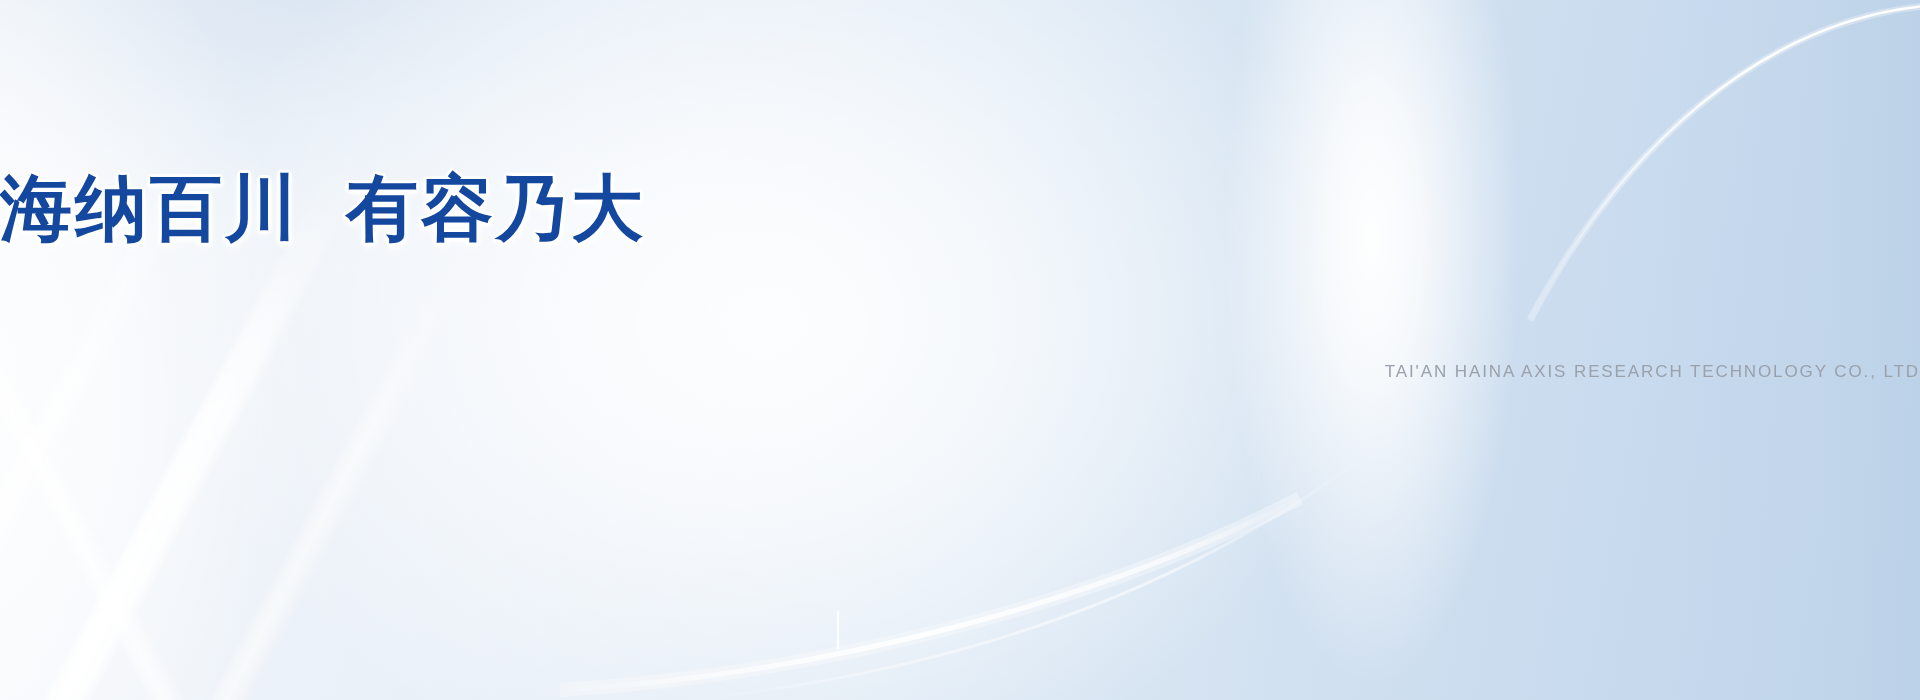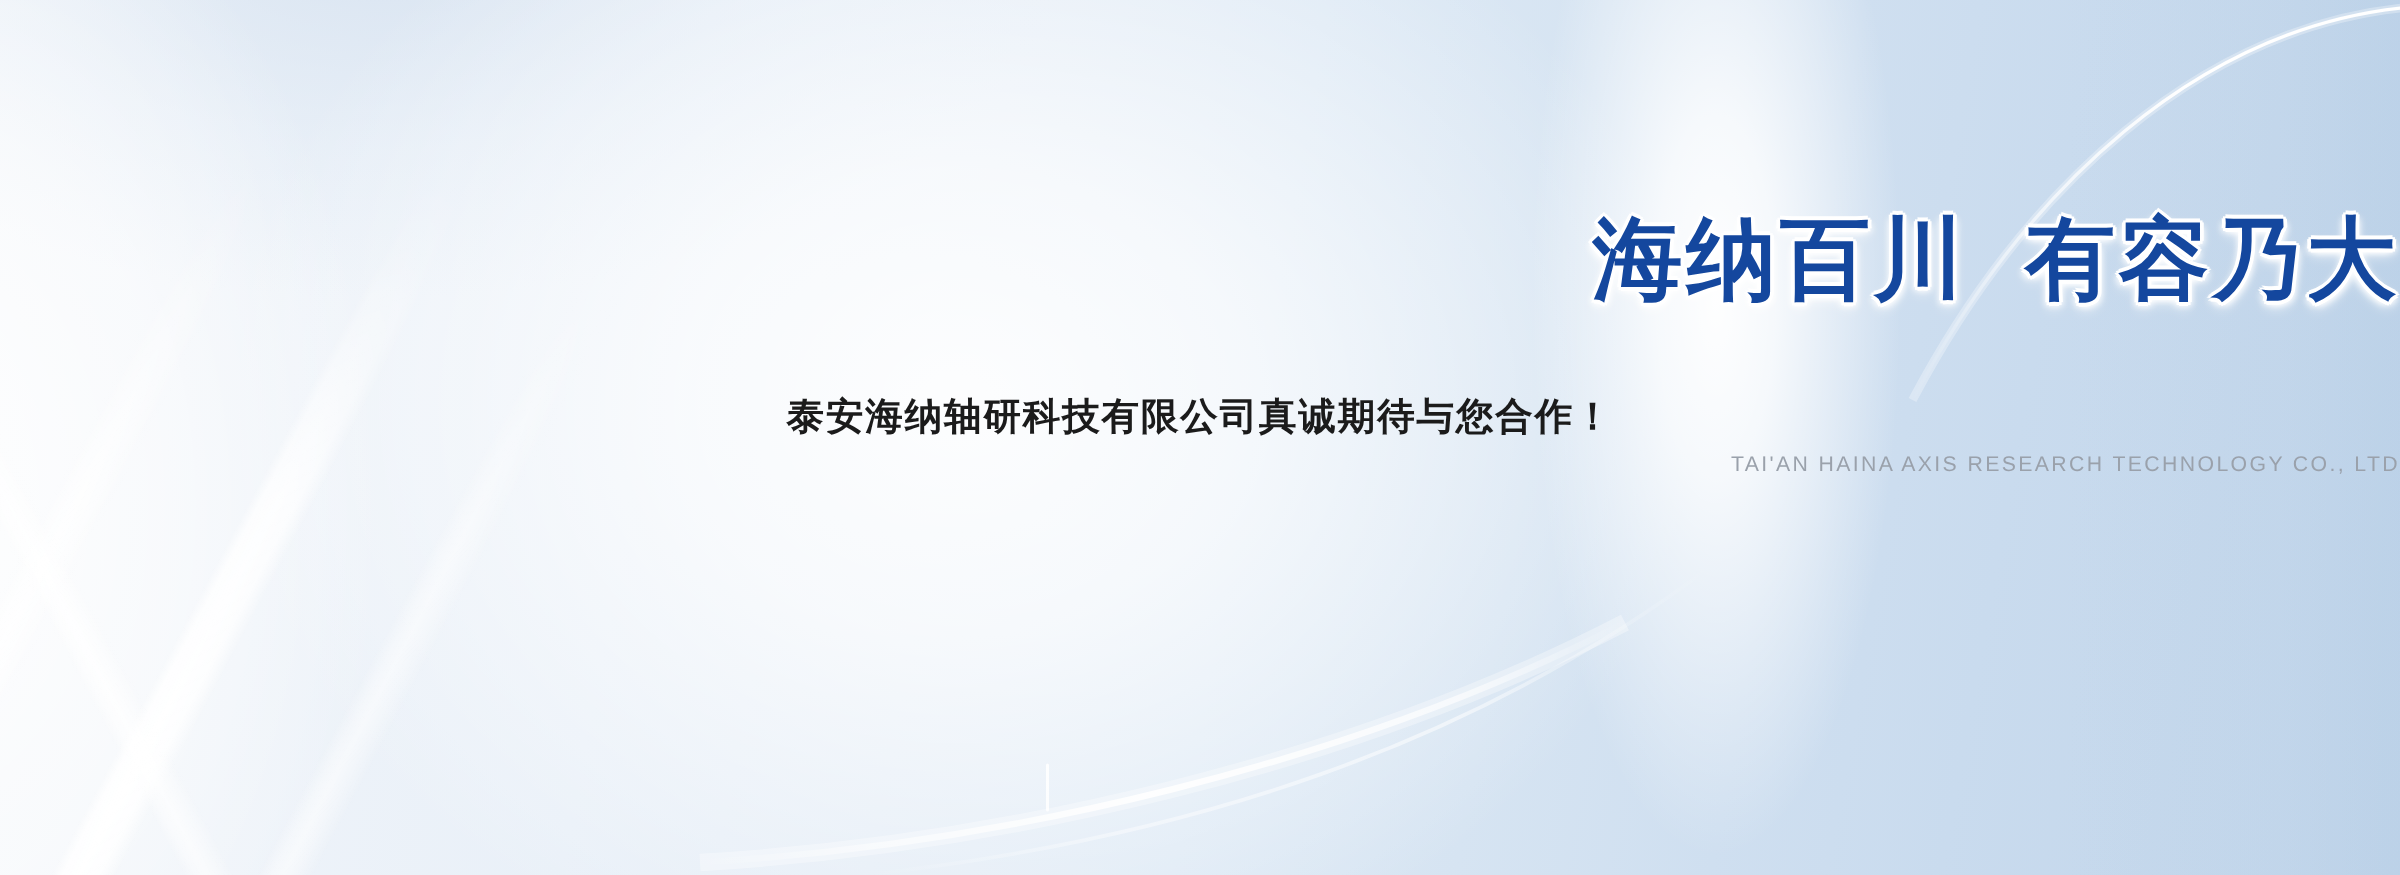--- a/index.html
+++ b/index.html
@@ -116,21 +116,21 @@
     flex-direction: column;
     align-items: center;
     z-index: 5;
   }
 
   .headline {
     position: absolute;
     top: 168px;
     left: 0;
     right: 0;
-    text-align: right;
+    text-align: left;
     font-size: 72px;
     font-weight: 700;
     line-height: 1.12;
     letter-spacing: 3px;
     color: #14479e;
     white-space: pre;
     text-shadow:
       2px 0 0 #ffffff, -2px 0 0 #ffffff, 0 2px 0 #ffffff, 0 -2px 0 #ffffff,
       2px 2px 0 #ffffff, -2px 2px 0 #ffffff, 2px -2px 0 #ffffff, -2px -2px 0 #ffffff,
       3px 0 0 #ffffff, -3px 0 0 #ffffff, 0 3px 0 #ffffff, 0 -3px 0 #ffffff,
@@ -206,18 +206,17 @@
     <path d="M 560 690 C 800 676, 1080 612, 1300 498" fill="none" stroke="#ffffff" stroke-opacity="0.33" stroke-width="14"></path>
 
     <path d="M 690 700 C 950 672, 1180 596, 1370 452" fill="none" stroke="url(#arcBottom2Fade)" stroke-width="3"></path>
 
     <path d="M 838 612 L 838 648" fill="none" stroke="#ffffff" stroke-opacity="0.85" stroke-width="2.4" stroke-linecap="round"></path>
   </svg>
 
   <div id="content">
     <div class="headline">海纳百川  有容乃大</div>
 
-    <div class="subtitle-cn">泰安海纳轴研科技有限公司真诚期待与您合作！</div>
 
     <div class="subtitle-en">TAI'AN HAINA AXIS RESEARCH TECHNOLOGY CO., LTD</div>
   </div>
 
 </div>
 
 </body></html>

